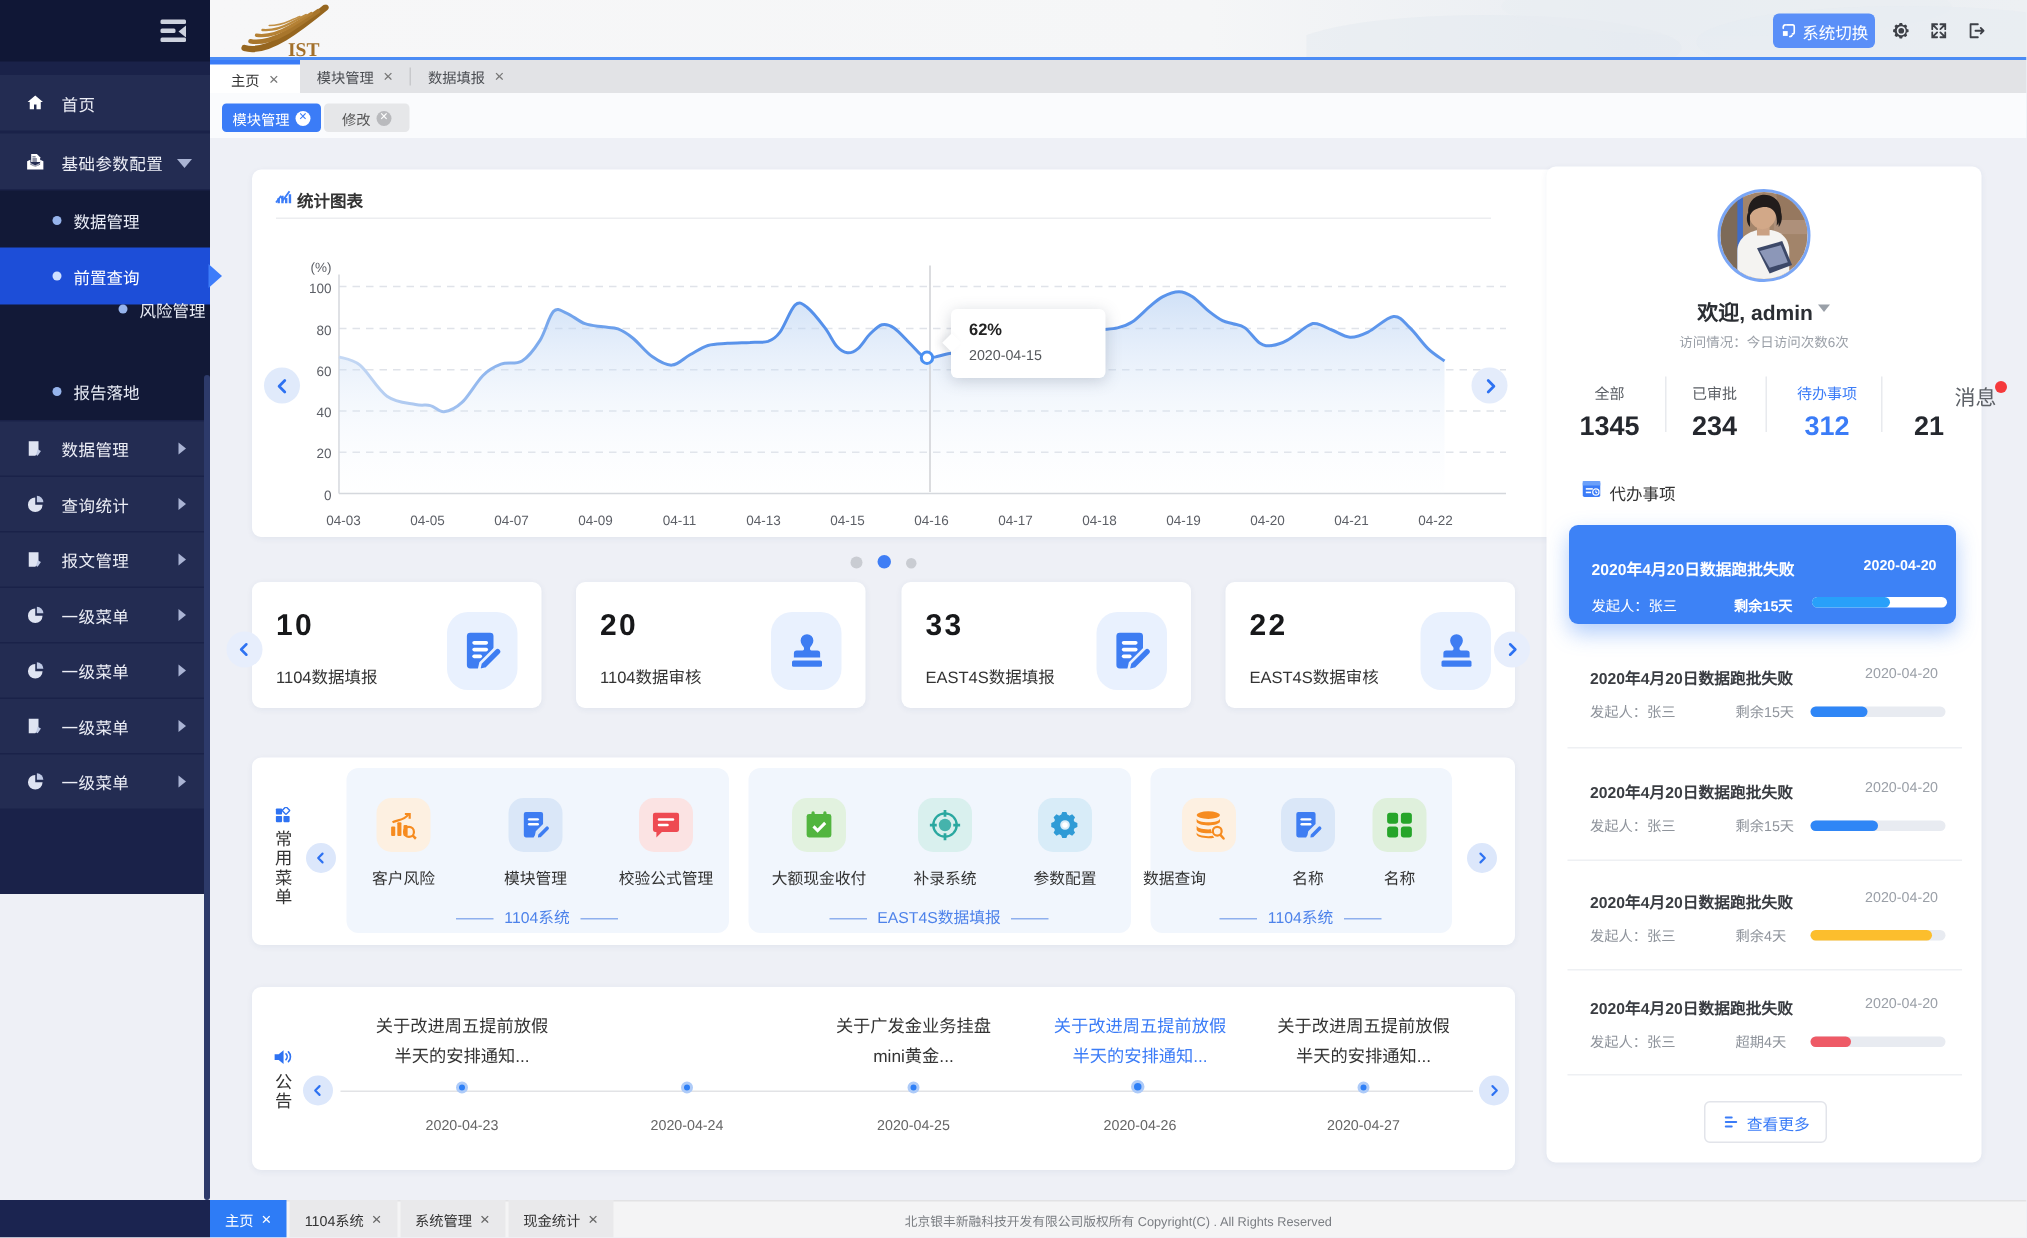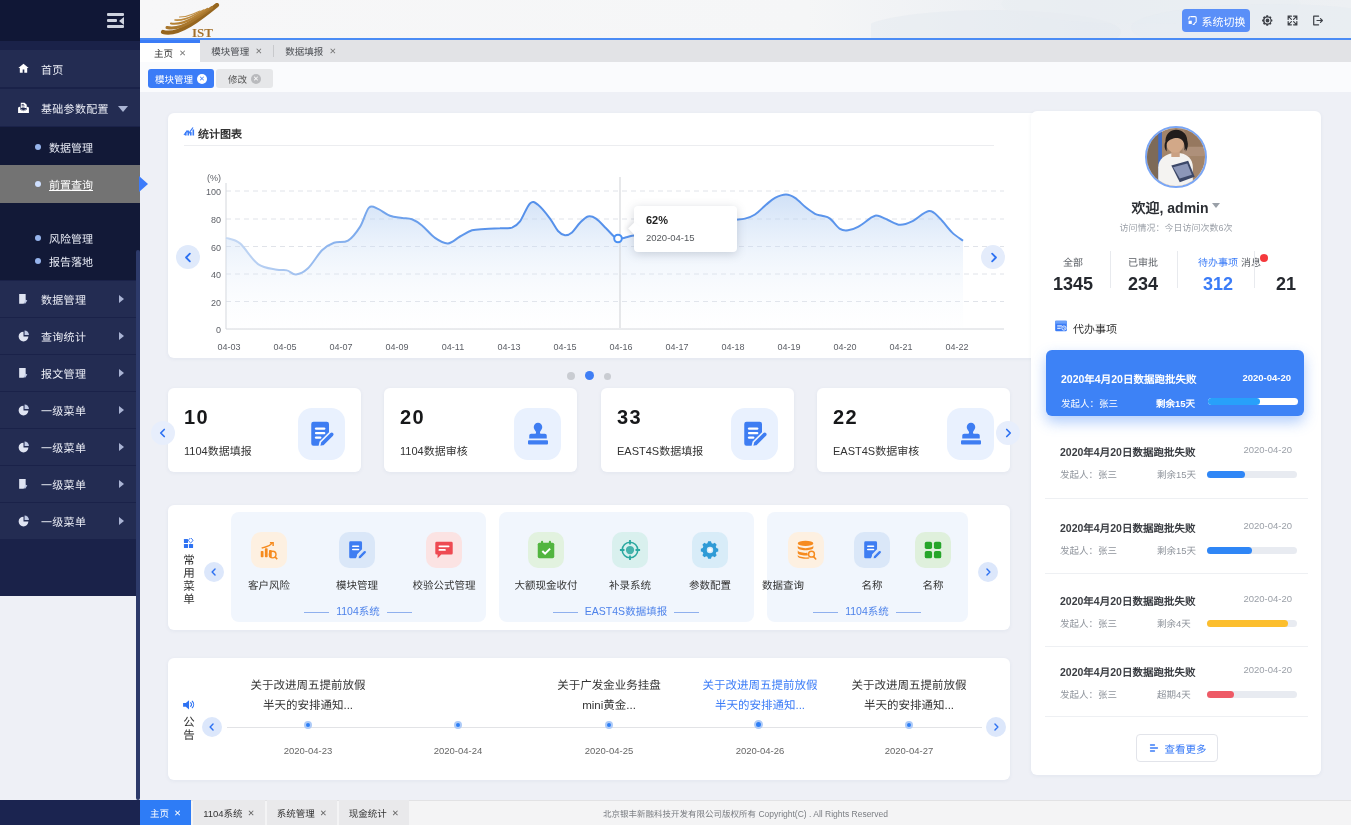--- a/index.html
+++ b/index.html
@@ -10,21 +10,21 @@
 #corner{position:absolute;left:0;top:0;width:140px;height:41px;background:#101736;}
 .fold{position:absolute;right:16px;top:13px;width:17px;height:15px;}
 .fold i{position:absolute;left:0;height:2.5px;background:#cdd2de;border-radius:1px;}
 .mrow{position:absolute;left:0;width:140px;height:36px;background:#232c52;display:flex;align-items:center;font-size:11px;color:#eceef6;white-space:nowrap;}
 .mrow .mi{margin-left:17px;width:13px;height:13px;flex:none;}
 .mrow .mt{margin-left:11px;letter-spacing:0.3px;}
 .sub{position:absolute;left:0;width:140px;background:#121937;}
 .srow{position:absolute;left:0;width:140px;height:38px;display:flex;align-items:center;color:#e8ebf5;font-size:11px;white-space:nowrap;}
 .srow .dot{margin-left:35px;width:6px;height:6px;border-radius:50%;background:#96b4ec;flex:none;}
 .srow .mt{margin-left:8px;}
-.srow.act{background:#737373;color:#fff;text-decoration:underline;}
+.srow.act{background:#1d4ed8;color:#fff;}
 .srow.act:after{content:"";position:absolute;right:-16px;top:11px;border:8px solid transparent;border-left:9px solid #3d7cfa;}
 .arr{position:absolute;right:12px;top:50%;margin-top:-4px;width:0;height:0;}
 .arr.r{border:4px solid transparent;border-left:5px solid #aab4d4;margin-top:-4px;}
 .arr.d{border:5px solid transparent;border-top:6px solid #aab4d4;margin-top:-2px;}
 #sbthumb{position:absolute;right:0;top:250px;width:4px;height:550px;background:#2d3a6a;border-radius:2px;}
 
 #header{position:absolute;left:140px;top:0;width:1211px;height:40px;background:linear-gradient(90deg,#f7f7f8 0%,#f5f6f7 55%,#e9edf2 78%,#edf0f3 100%);border-bottom:2px solid #4b8cf5;z-index:20;}
 #title{position:absolute;left:83px;top:9px;font-size:19px;color:#3c3f44;font-weight:700;letter-spacing:0.5px;}
 #sysbtn{position:absolute;left:1042px;top:9px;width:68px;height:23px;background:#5a8ff8;border-radius:4px;color:#fff;font-size:11px;display:flex;align-items:center;justify-content:center;gap:4px;}
 .hicon{position:absolute;top:14px;width:13px;height:13px;}
@@ -107,21 +107,21 @@
     </div>
  <div class="sub" style="top:127px;height:153px;">
    <div class="srow" style="top:1px;">
         <span class="dot"></span>
         <span class="mt">数据管理</span>
       </div>
    <div class="srow act" style="top:38px;">
         <span class="dot" style="background:#cfe0ff;"></span>
         <span class="mt">前置查询</span>
       </div>
-   <div class="srow" style="top:92px;">
+   <div class="srow" style="top:60px;margin-left:44px;">
         <span class="dot"></span>
         <span class="mt">风险管理</span>
       </div>
    <div class="srow" style="top:115px;">
         <span class="dot"></span>
         <span class="mt">报告落地</span>
       </div>
  </div>
  <div class="mrow" style="top:281px;height:36px;">
    <svg class="mi" viewBox="0 0 24 24" fill="#dfe4f2">
@@ -512,21 +512,21 @@
 <path d="M28 42 L43 38 L48 50 L35 54z" fill="#8c97b8"></path>
 </svg>
     <div style="position:absolute;left:0;top:86px;width:290px;text-align:center;font-size:14px;font-weight:700;color:#2b2e33;">欢迎, admin <span style="display:inline-block;width:0;height:0;border:4.5px solid transparent;border-top:5.5px solid #9aa0a8;vertical-align:1px;"></span></div>
 <div style="position:absolute;left:0;top:110px;width:290px;text-align:center;font-size:9px;color:#9ba0a8;">访问情况：今日访问次数6次</div>
     <div style="position:absolute;left:-3px;top:143px;width:90px;text-align:center;font-size:10px;color:#5c6066;"><span style="position:relative;">全部</span></div>
 <div style="position:absolute;left:-3px;top:163px;width:90px;text-align:center;font-size:18px;font-weight:700;color:#25282e;">1345</div>
     <div style="position:absolute;left:67px;top:143px;width:90px;text-align:center;font-size:10px;color:#5c6066;"><span style="position:relative;">已审批</span></div>
 <div style="position:absolute;left:67px;top:163px;width:90px;text-align:center;font-size:18px;font-weight:700;color:#25282e;">234</div>
     <div style="position:absolute;left:142px;top:143px;width:90px;text-align:center;font-size:10px;color:#3b7cf7;"><span style="position:relative;">待办事项</span></div>
 <div style="position:absolute;left:142px;top:163px;width:90px;text-align:center;font-size:18px;font-weight:700;color:#3b7cf7;">312</div>
-    <div style="position:absolute;left:210px;top:143px;width:90px;text-align:left;font-size:10px;color:#5c6066;"><span style="position:relative;">消息<span style="position:absolute;right:-7px;top:-3px;width:8px;height:8px;border-radius:50%;background:#f5393c;"></span></span></div>
+    <div style="position:absolute;left:210px;top:143px;width:90px;text-align:right;font-size:14px;color:#5c6066;"><span style="position:relative;">消息<span style="position:absolute;right:-7px;top:-3px;width:8px;height:8px;border-radius:50%;background:#f5393c;"></span></span></div>
 <div style="position:absolute;left:210px;top:163px;width:90px;text-align:center;font-size:18px;font-weight:700;color:#25282e;">21</div>
     <div style="position:absolute;left:79px;top:140px;width:1px;height:37px;background:#e8eaee;"></div>
     <div style="position:absolute;left:146px;top:140px;width:1px;height:37px;background:#e8eaee;"></div>
     <div style="position:absolute;left:223px;top:140px;width:1px;height:37px;background:#e8eaee;"></div>
     <svg style="position:absolute;left:23px;top:208px;" width="14" height="14" viewBox="0 0 24 24">
       <rect x="2" y="3" width="20" height="18" rx="2" fill="#3b7cf7"></rect>
       <rect x="2" y="3" width="20" height="5" fill="#6ba0f9"></rect>
       <rect x="5.5" y="11" width="8" height="1.8" fill="#fff"></rect>
       <rect x="5.5" y="15" width="6" height="1.8" fill="#fff"></rect>
       <circle cx="17" cy="15.5" r="3.6" fill="#3b7cf7" stroke="#fff" stroke-width="1.4"></circle>

